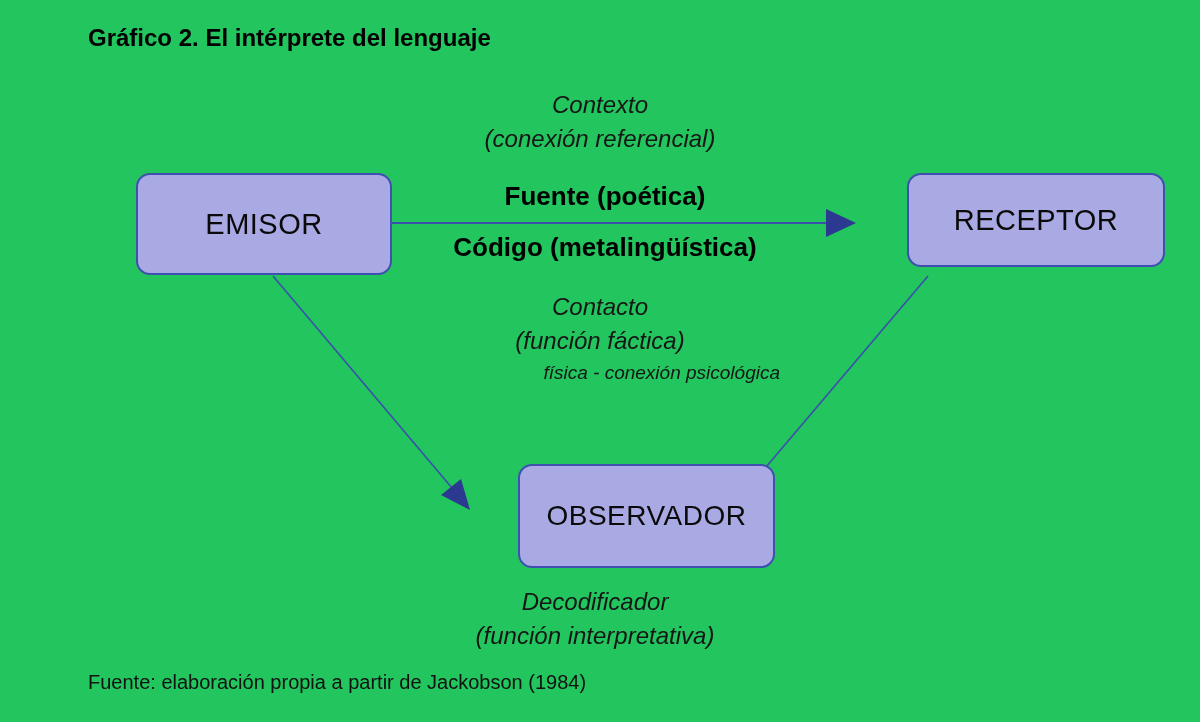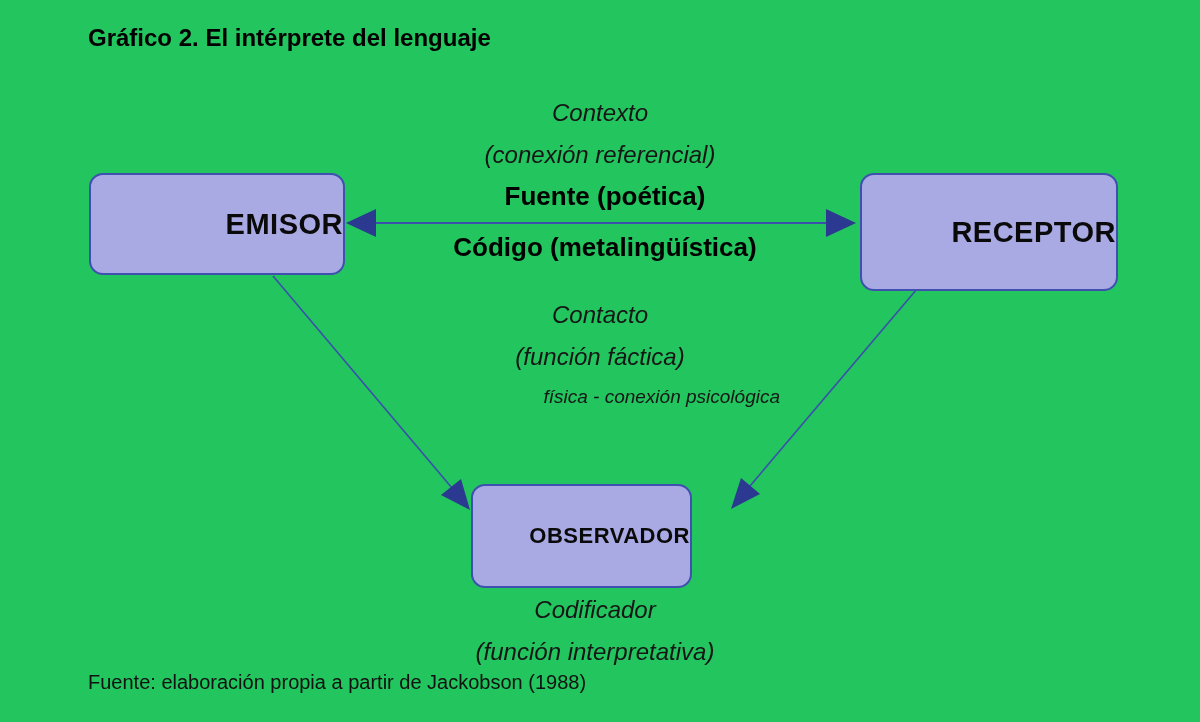--- a/index.html
+++ b/index.html
@@ -31,41 +31,42 @@
     left: 0; top: 0;
     width: 1200px; height: 722px;
     pointer-events: none;
   }
   .arrow-line { stroke: var(--arrow-line); fill: none; }
   .arrow-head { fill: var(--arrow-head); stroke: none; }
   .node {
     position: absolute;
     display: flex;
     align-items: center;
-    justify-content: flex-end;
+    justify-content: center;
     background: var(--node-fill);
     border: 2px solid var(--node-border);
     border-radius: 14px;
-    font-weight: bold;
+    font-weight: normal;
     font-size: 29px;
     letter-spacing: 0.5px;
     color: #0a0a0a;
+    margin-left: 47px;
   }
   .node-emisor     { left: 89px;  top: 173px; width: 256px; height: 102px; }
-  .node-receptor   { left: 860px; top: 173px; width: 258px; height: 118px; }
-  .node-observador { left: 471px; top: 484px; width: 221px; height: 104px; font-size: 22px; }
+  .node-receptor   { left: 860px; top: 173px; width: 258px; height: 94px; }
+  .node-observador { left: 471px; top: 464px; width: 257px; height: 104px; font-size: 28px; }
   .lbl {
     position: absolute;
     text-align: center;
     font-style: italic;
     font-size: 24px;
     line-height: 34px;
     color: #161616;
   }
-  .lbl span { display: block; margin-top: 8px; }
+  .lbl span { display: block; }
   .lbl-contexto      { left: 400px; top: 88px;  width: 400px; }
   .lbl-codificador   { left: 62px;  top: 287px; width: 300px; }
   .lbl-decodificador { left: 834px; top: 287px; width: 300px; }
   .lbl-contacto      { left: 420px; top: 290px; width: 360px; }
   .lbl-contacto .small { font-size: 19px; line-height: 30px; text-align: right; }
   .lbl-interrogador  { left: 415px; top: 585px; width: 360px; }
   .mid-label {
     position: absolute;
     text-align: center;
     font-weight: bold;
@@ -124,19 +125,19 @@
 
 
 
   <div class="lbl lbl-contacto">
     <span>Contacto</span>
     <span>(función fáctica)</span>
     <span class="small">física - conexión psicológica</span>
   </div>
 
   <div class="lbl lbl-interrogador">
-    <span>Codificador</span>
+    <span>Decodificador</span>
     <span>(función interpretativa)</span>
   </div>
 
-  <div class="source">Fuente: elaboración propia a partir de Jackobson (1988)</div>
+  <div class="source">Fuente: elaboración propia a partir de Jackobson (1984)</div>
 
 </div>
 
 </body></html>

